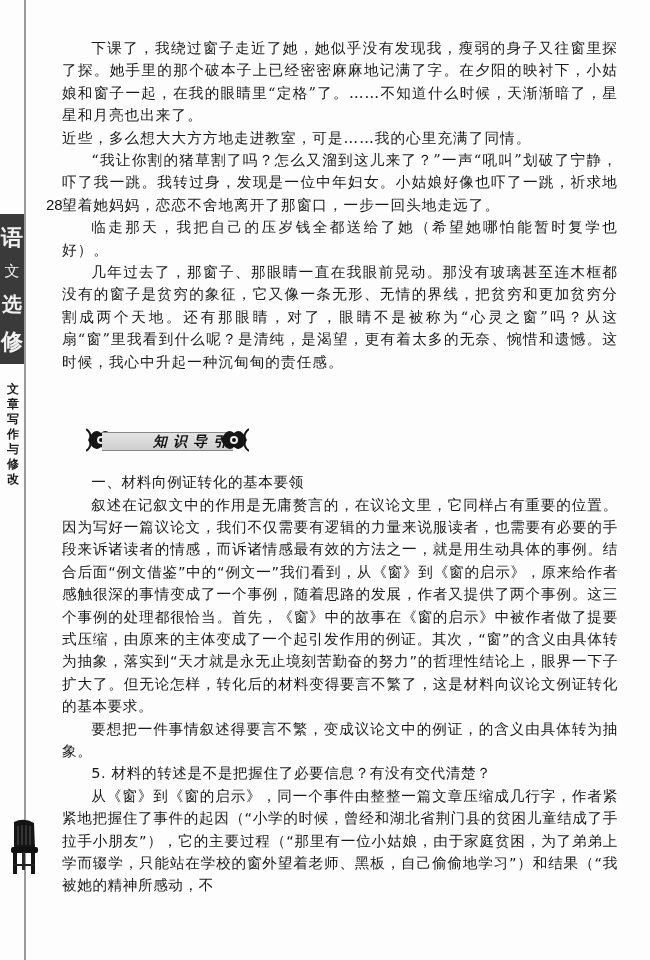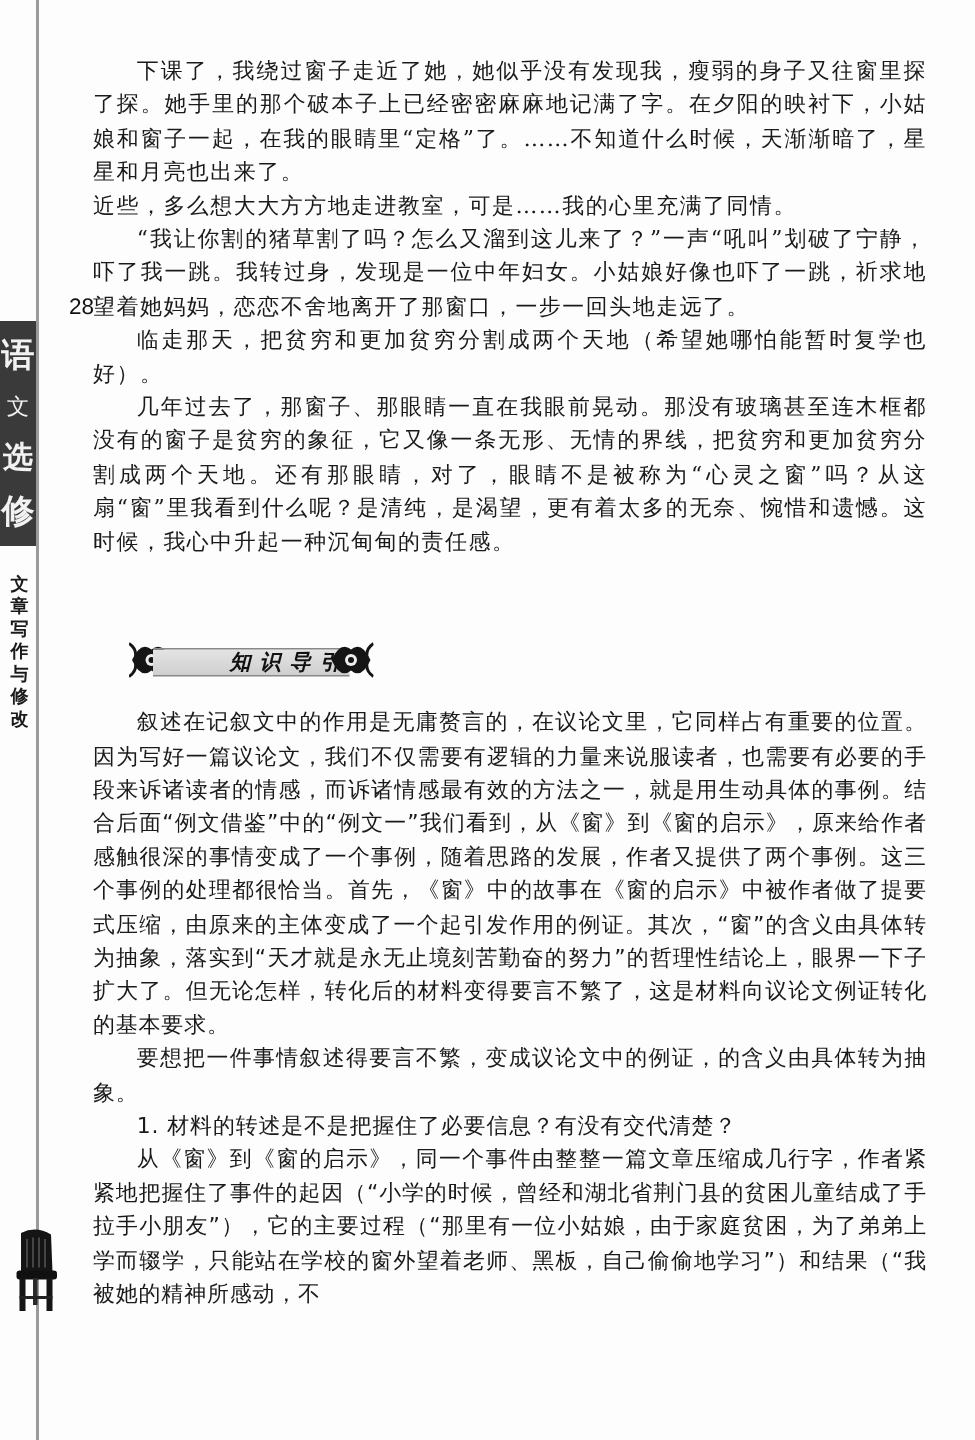--- a/index.html
+++ b/index.html
@@ -176,21 +176,21 @@
     <rect x="5" y="34" width="4" height="22" fill="#151515"></rect>
     <rect x="23" y="34" width="4" height="22" fill="#151515"></rect>
     <rect x="14" y="34" width="3" height="18" fill="#2a2a2a"></rect>
     <rect x="5" y="46" width="22" height="2" fill="#222"></rect>
   </svg>
 
   <div class="content">
     <p class="para indent">下课了，我绕过窗子走近了她，她似乎没有发现我，瘦弱的身子又往窗里探了探。她手里的那个破本子上已经密密麻麻地记满了字。在夕阳的映衬下，小姑娘和窗子一起，在我的眼睛里“定格”了。……不知道什么时候，天渐渐暗了，星星和月亮也出来了。</p>
     <p class="para">近些，多么想大大方方地走进教室，可是……我的心里充满了同情。</p>
     <p class="para indent">“我让你割的猪草割了吗？怎么又溜到这儿来了？”一声“吼叫”划破了宁静，吓了我一跳。我转过身，发现是一位中年妇女。小姑娘好像也吓了一跳，祈求地望着她妈妈，恋恋不舍地离开了那窗口，一步一回头地走远了。</p>
-    <p class="para indent">临走那天，把贫穷和更加贫穷分割成两个天地（希望她哪怕能暂时复学也好）。</p>
+    <p class="para indent">临走那天，我把自己的压岁钱全都送给了她（希望她哪怕能暂时复学也好）。</p>
     <p class="para indent">几年过去了，那窗子、那眼睛一直在我眼前晃动。那没有玻璃甚至连木框都没有的窗子是贫穷的象征，它又像一条无形、无情的界线，把贫穷和更加贫穷分割成两个天地。还有那眼睛，对了，眼睛不是被称为“心灵之窗”吗？从这扇“窗”里我看到什么呢？是清纯，是渴望，更有着太多的无奈、惋惜和遗憾。这时候，我心中升起一种沉甸甸的责任感。</p>
 
     <div class="gap-before-banner"></div>
 
     <div class="banner">
       <svg class="orn left" viewBox="0 0 30 30">
         <path d="M2 15 Q8 2 15 8 Q22 2 28 15 Q22 28 15 22 Q8 28 2 15 Z" fill="#151515"></path>
         <circle cx="15" cy="15" r="4" fill="#eee"></circle>
         <circle cx="15" cy="15" r="2" fill="#151515"></circle>
         <path d="M0 4 Q6 8 4 15 Q6 22 0 26" stroke="#151515" stroke-width="2" fill="none"></path>
@@ -201,18 +201,19 @@
       <svg class="orn right" viewBox="0 0 30 30">
         <path d="M2 15 Q8 2 15 8 Q22 2 28 15 Q22 28 15 22 Q8 28 2 15 Z" fill="#151515"></path>
         <circle cx="15" cy="15" r="4" fill="#eee"></circle>
         <circle cx="15" cy="15" r="2" fill="#151515"></circle>
         <path d="M30 4 Q24 8 26 15 Q24 22 30 26" stroke="#151515" stroke-width="2" fill="none"></path>
       </svg>
     </div>
 
     <div class="gap-after-banner"></div>
 
+    <p class="para indent sans">一、材料向例证转化的基本要领</p>
     <p class="para indent sans">叙述在记叙文中的作用是无庸赘言的，在议论文里，它同样占有重要的位置。因为写好一篇议论文，我们不仅需要有逻辑的力量来说服读者，也需要有必要的手段来诉诸读者的情感，而诉诸情感最有效的方法之一，就是用生动具体的事例。结合后面“例文借鉴”中的“例文一”我们看到，从《窗》到《窗的启示》，原来给作者感触很深的事情变成了一个事例，随着思路的发展，作者又提供了两个事例。这三个事例的处理都很恰当。首先，《窗》中的故事在《窗的启示》中被作者做了提要式压缩，由原来的主体变成了一个起引发作用的例证。其次，“窗”的含义由具体转为抽象，落实到“天才就是永无止境刻苦勤奋的努力”的哲理性结论上，眼界一下子扩大了。但无论怎样，转化后的材料变得要言不繁了，这是材料向议论文例证转化的基本要求。</p>
     <p class="para indent sans">要想把一件事情叙述得要言不繁，变成议论文中的例证，的含义由具体转为抽象。</p>
-    <p class="para indent sans">1. 材料的转述是不是把握住了必要信息？有没有交代清楚？</p>
+    <p class="para indent sans">5. 材料的转述是不是把握住了必要信息？有没有交代清楚？</p>
     <p class="para indent sans">从《窗》到《窗的启示》，同一个事件由整整一篇文章压缩成几行字，作者紧紧地把握住了事件的起因（“小学的时候，曾经和湖北省荆门县的贫困儿童结成了手拉手小朋友”），它的主要过程（“那里有一位小姑娘，由于家庭贫困，为了弟弟上学而辍学，只能站在学校的窗外望着老师、黑板，自己偷偷地学习”）和结果（“我被她的精神所感动，不</p>
   </div>
 </div>
 
 </body></html>

